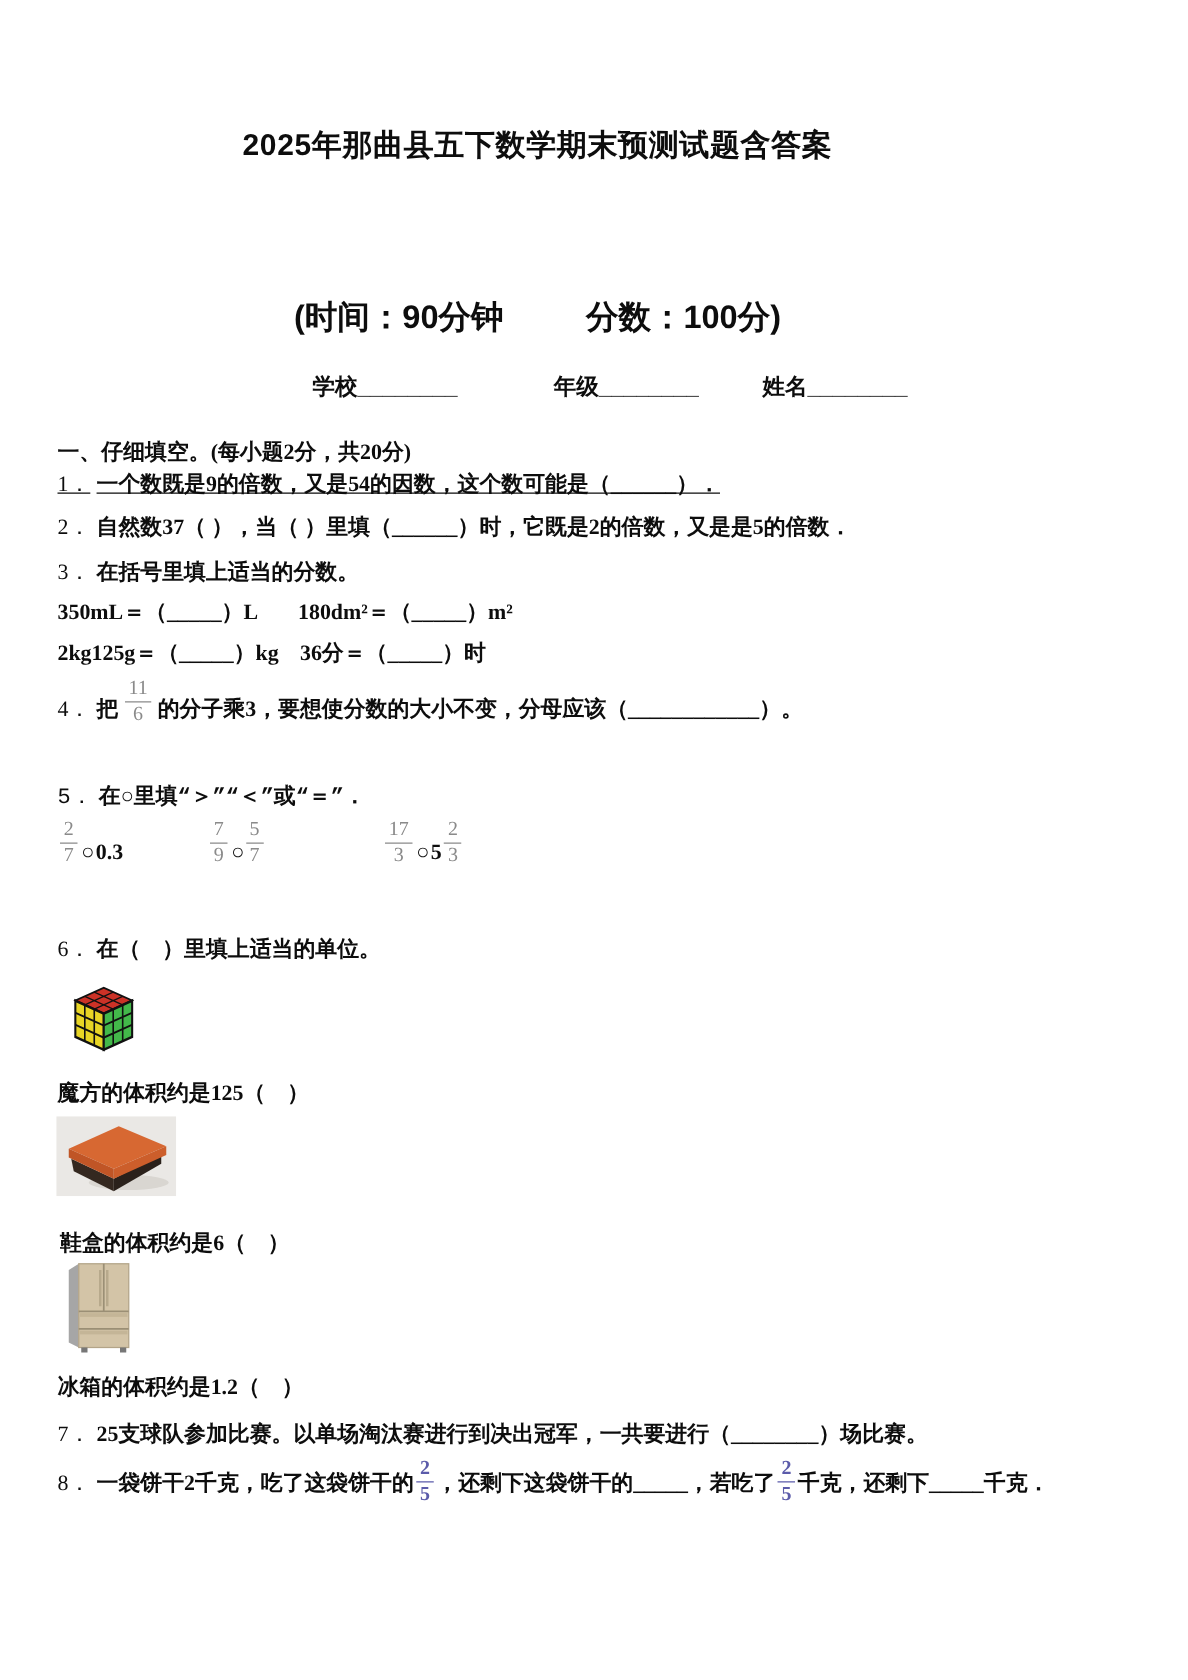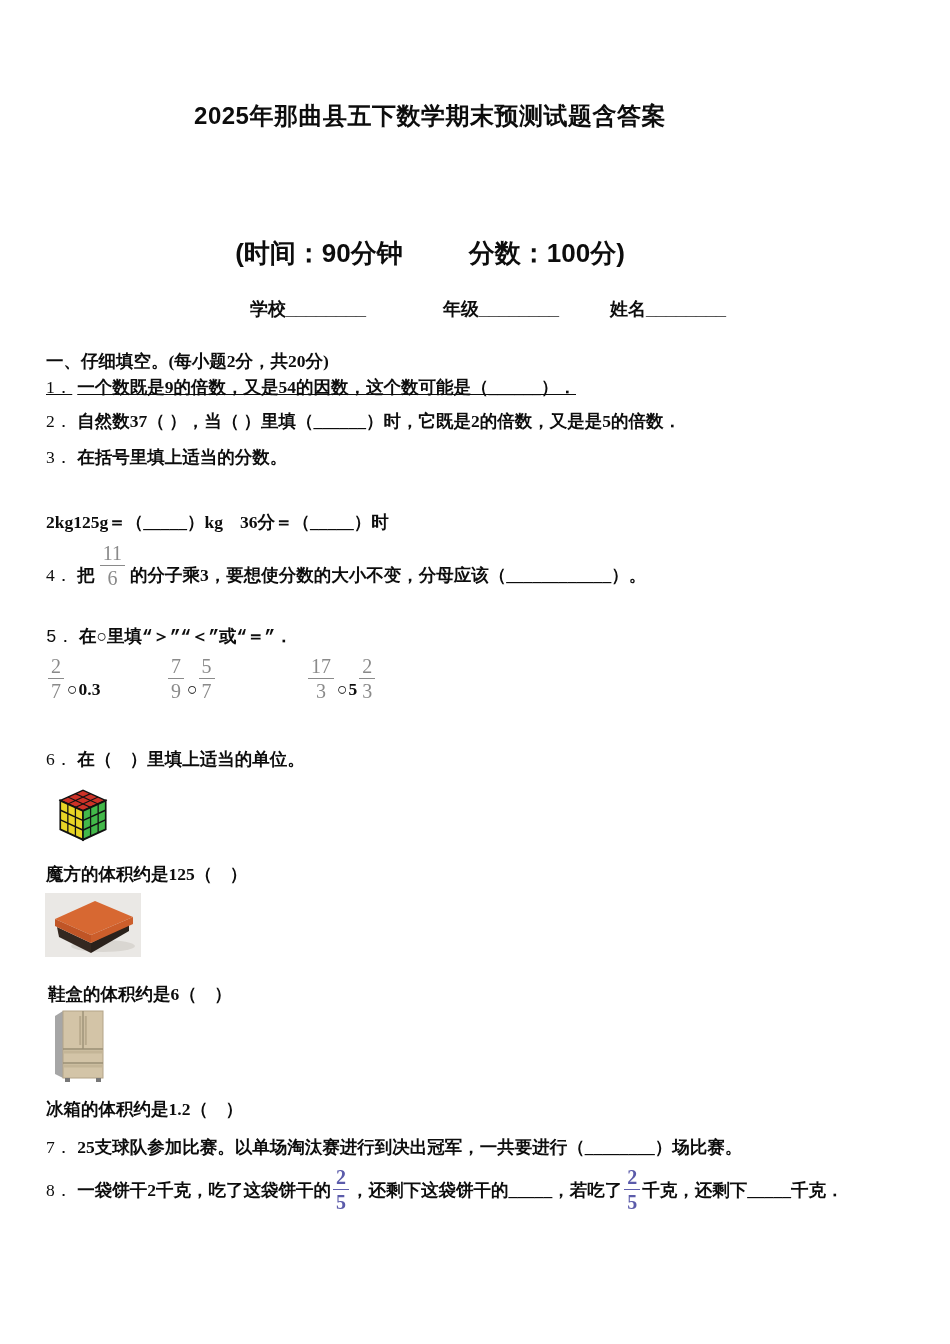--- a/index.html
+++ b/index.html
@@ -18,21 +18,21 @@
     font-family:"Liberation Sans", sans-serif; font-weight:bold; font-size:26px;
     display:flex; justify-content:center; gap:66px;
   }
   .fields {
     font-family:"Liberation Sans", sans-serif; font-weight:600; font-size:18px;
   }
   .body-text { font-weight:bold; font-size:17.5px; white-space:nowrap; }
   .qno { font-weight:400; padding-right:5px; }
 
   .frac { display:inline-flex; flex-direction:column; align-items:center;
-          line-height:1; font-size:20px; font-weight:400; }
+          line-height:1; font-size:16px; font-weight:400; }
   .frac .num { padding:0 3px 2px; border-bottom:1.5px solid currentColor; }
   .frac .den { padding-top:2px; }
   .frac.gray { color:#8a8a8a; }
   .frac.blue { color:#5b5baa; font-weight:bold; }
 
   .q4row { display:flex; align-items:flex-end; }
   .q4row .frac { margin:0 5px; }
   .q4row .bt { padding-bottom:1px; }
 
   .cmprow .grp { position:absolute; display:flex; align-items:flex-end; top:0; }
@@ -69,20 +69,23 @@
   </div>
 
   <div class="abs body-text" style="top:409px; left:46px;">
     <span class="qno">2．</span><span>自然数37（ ），当（  ）里填（______）时，它既是2的倍数，又是是5的倍数．</span>
   </div>
 
   <div class="abs body-text" style="top:445px; left:46px;">
     <span class="qno">3．</span><span>在括号里填上适当的分数。</span>
   </div>
 
+  <div class="abs body-text" style="top:477px; left:46px;">
+    <span>350mL＝（_____）L</span><span style="display:inline-block; width:32px;"></span><span>180dm²＝（_____）m²</span>
+  </div>
 
   <div class="abs body-text" style="top:510px; left:46px;">
     <span>2kg125g＝（_____）kg</span><span style="display:inline-block; width:17px;"></span><span>36分＝（_____）时</span>
   </div>
 
   <div class="abs body-text q4row" style="top:543px; left:46px;">
     <span class="qno bt">4．</span>
     <span class="bt">把</span>
     <span class="frac gray">
       <span class="num">11</span>

